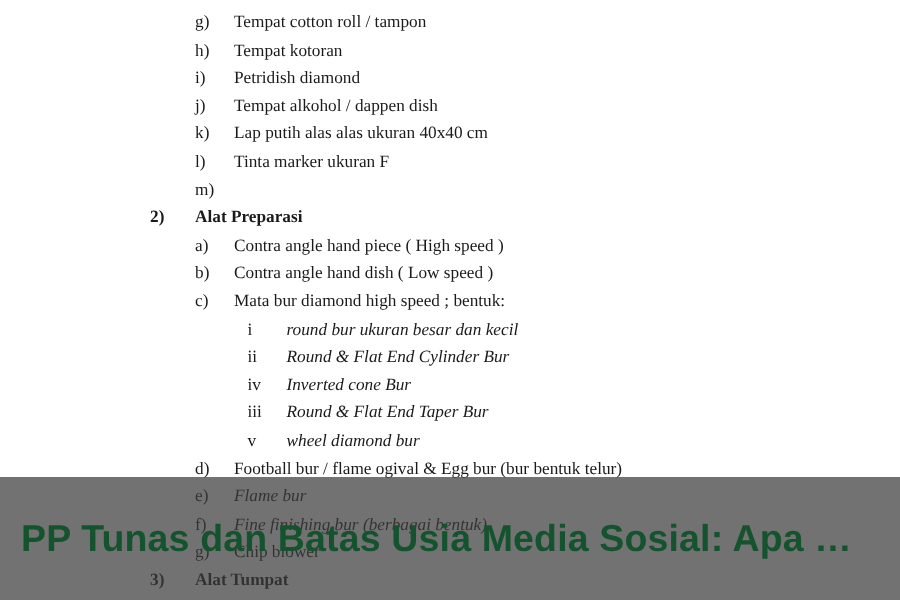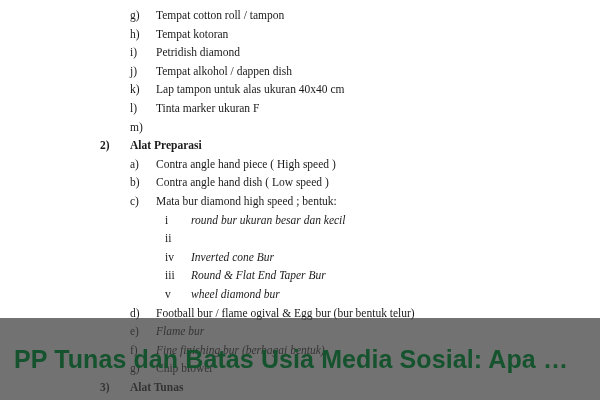--- a/index.html
+++ b/index.html
@@ -93,21 +93,21 @@
       <div class="row lvl-alpha">
         <span class="marker">i)</span>
         <span class="text">Petridish diamond</span>
       </div>
       <div class="row lvl-alpha">
         <span class="marker">j)</span>
         <span class="text">Tempat alkohol / dappen dish</span>
       </div>
       <div class="row lvl-alpha">
         <span class="marker">k)</span>
-        <span class="text">Lap tampon untuk alas ukuran 40x40 cm</span>
+        <span class="text">Lap putih alas alas ukuran 40x40 cm</span>
       </div>
       <div class="row lvl-alpha">
         <span class="marker">l)</span>
         <span class="text">Tinta marker ukuran F</span>
       </div>
       <div class="row lvl-alpha">
         <span class="marker">m)</span>
       </div>
       <div class="row lvl-num">
         <span class="marker">2)</span>
@@ -124,20 +124,21 @@
       <div class="row lvl-alpha">
         <span class="marker">c)</span>
         <span class="text">Mata bur diamond high speed ; bentuk:</span>
       </div>
       <div class="row lvl-roman">
         <span class="marker">i</span>
         <span class="text italic">round bur ukuran besar dan kecil</span>
       </div>
       <div class="row lvl-roman">
         <span class="marker">ii</span>
+        <span class="text italic">Round &amp; Flat End Cylinder Bur</span>
       </div>
       <div class="row lvl-roman">
         <span class="marker">iv</span>
         <span class="text italic">Inverted cone Bur</span>
       </div>
       <div class="row lvl-roman">
         <span class="marker">iii</span>
         <span class="text italic">Round &amp; Flat End Taper Bur</span>
       </div>
       <div class="row lvl-roman">
@@ -155,21 +156,21 @@
       <div class="row lvl-alpha">
         <span class="marker">f)</span>
         <span class="text italic">Fine finishing bur (berbagai bentuk)</span>
       </div>
       <div class="row lvl-alpha">
         <span class="marker">g)</span>
         <span class="text">Chip blower</span>
       </div>
       <div class="row lvl-num">
         <span class="marker">3)</span>
-        <span class="text">Alat Tunas</span>
+        <span class="text">Alat Tumpat</span>
       </div>
       <div class="row lvl-alpha">
         <span class="marker">a)</span>
         <span class="text">Sectional Matric &amp; Dental Wedges</span>
       </div>
     </div>
 
   <div class="overlay">
     <div class="overlay-title">PP Tunas dan Batas Usia Media Sosial: Apa yang Har...</div>
   </div>

